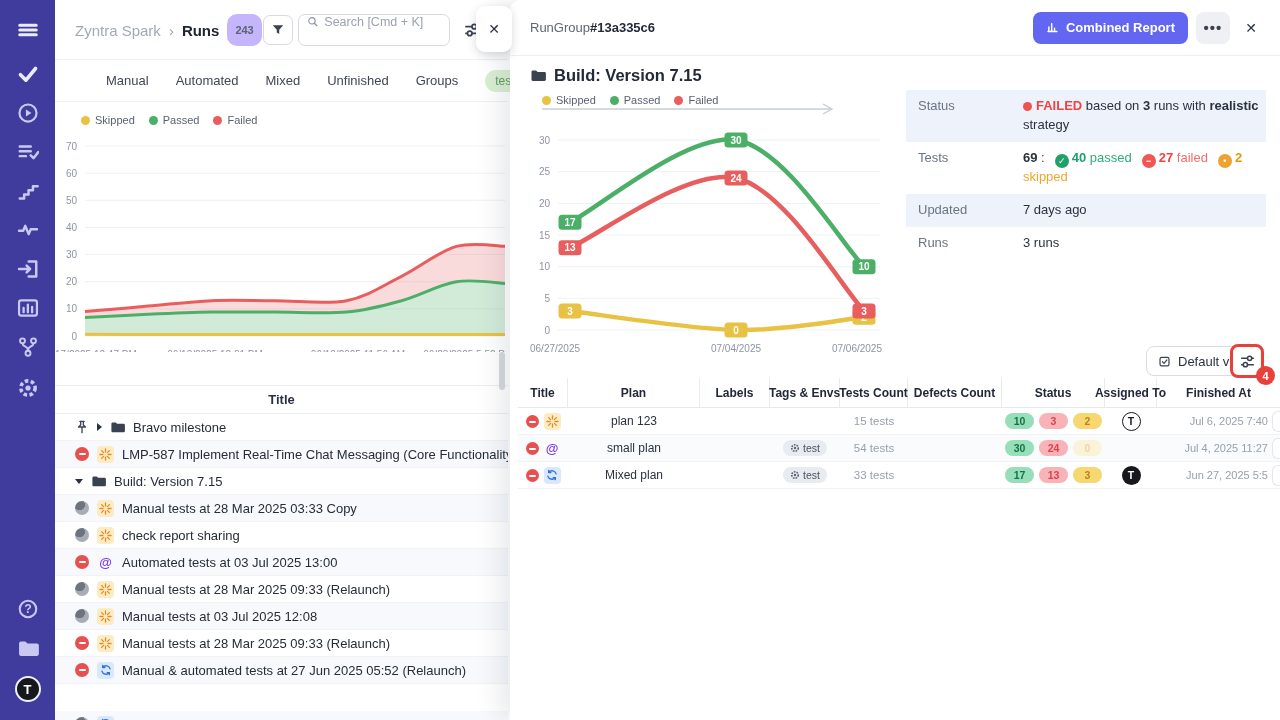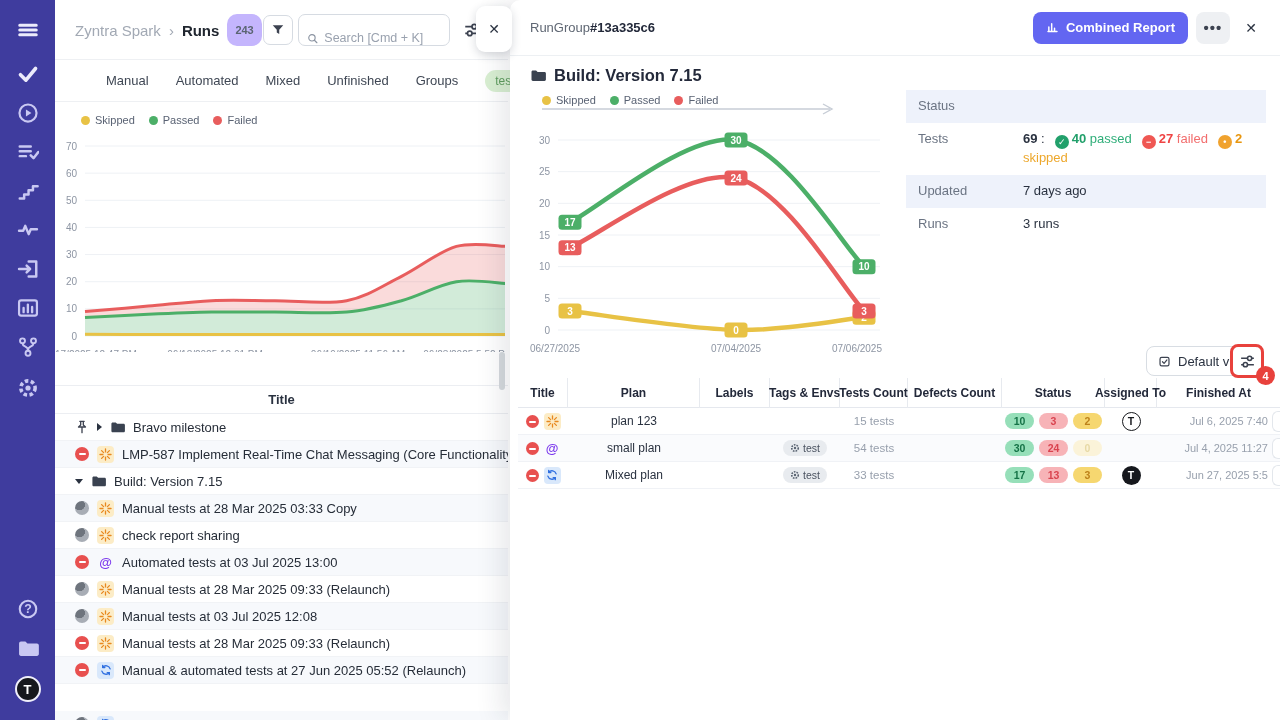--- a/index.html
+++ b/index.html
@@ -18,21 +18,21 @@
 
   
   .left-panel{position:absolute;left:55px;top:0;width:453px;height:720px;background:#fff}
   .lp-header{position:absolute;left:0;top:0;width:100%;height:60px;background:#fff;border-bottom:1px solid #eef0f3}
   .breadcrumb{position:absolute;left:20px;top:0;height:60px;display:flex;align-items:center;gap:8px;font-size:15px}
   .bc-project{color:#a2a9b4}
   .bc-sep{color:#a2a9b4}
   .bc-page{color:#20262f;font-weight:700}
   .bc-count{background:#c4b5fd;color:#5a6472;font-size:11px;font-weight:600;border-radius:10px;padding:10px 8px}
   .filter-btn{position:absolute;left:208px;top:15px;width:30px;height:30px;border:1px solid #d6dbe2;border-radius:7px;background:#fff;display:flex;align-items:center;justify-content:center;color:#3c4250;cursor:pointer}
-  .search-box{position:absolute;left:243px;top:14px;width:152px;height:32px;border:1px solid #d6dbe2;border-radius:7px;background:#fff;display:flex;align-items:flex-end;padding:0 8px;gap:6px;color:#8a93a1}
+  .search-box{position:absolute;left:243px;top:14px;width:152px;height:32px;border:1px solid #d6dbe2;border-radius:7px;background:#fff;display:flex;align-items:flex-start;padding:0 8px;gap:6px;color:#8a93a1}
   .search-box input{border:none;outline:none;width:100%;font-size:12.5px;color:#3c4250;font-family:inherit}
   .search-box input::placeholder{color:#9aa2af}
   .hdr-sliders{position:absolute;left:408px;top:21px;width:18px;height:18px;color:#3c4250;cursor:pointer}
 
   .tabbar{position:absolute;left:0;top:60px;width:100%;height:42px;background:#fff;border-bottom:1px solid #eef0f3;display:flex;align-items:center;gap:27px;padding-left:24px;font-size:13px;color:#3f4754}
   .tab{cursor:pointer;white-space:nowrap}
   .tab-pill{background:#d9efd2;color:#5f9d5e;border-radius:12px;padding:4px 10px;font-size:12px;white-space:nowrap;cursor:pointer}
 
   .chart-card{position:absolute;left:0;top:102px;width:453px;height:250px;background:#fff;overflow:hidden}
   .legend{display:flex;align-items:center;gap:14px;padding:12px 0 0 26px;font-size:11px;color:#596273}
@@ -543,20 +543,21 @@
           <text class="lb" x="336" y="198.8" text-anchor="middle">3</text>
           <text class="tk" x="2" y="236" text-anchor="start">06/27/2025</text>
           <text class="tk" x="208" y="236" text-anchor="middle">07/04/2025</text>
           <text class="tk" x="354" y="236" text-anchor="end">07/06/2025</text>
         </svg>
     </div>
 
     <div class="info">
       <div class="inforow shade">
         <div class="ilabel">Status</div>
+        <div class="ival"><span class="sdot"></span><span class="red-b">FAILED</span><span> based on </span><b>3</b><span> runs with </span><b>realistic</b><span> strategy</span></div>
       </div>
       <div class="inforow">
         <div class="ilabel">Tests</div>
         <div class="ival"><b>69</b> <span>:</span><span class="t-ic g">✓</span><span class="grn">40</span> <span class="grn2">passed</span><span class="t-ic r">−</span><span class="rd">27</span> <span class="rd2">failed</span><span class="t-ic o">•</span><span class="or">2</span> <span class="or2">skipped</span></div>
       </div>
       <div class="inforow shade">
         <div class="ilabel">Updated</div>
         <div class="ival">7 days ago</div>
       </div>
       <div class="inforow">

